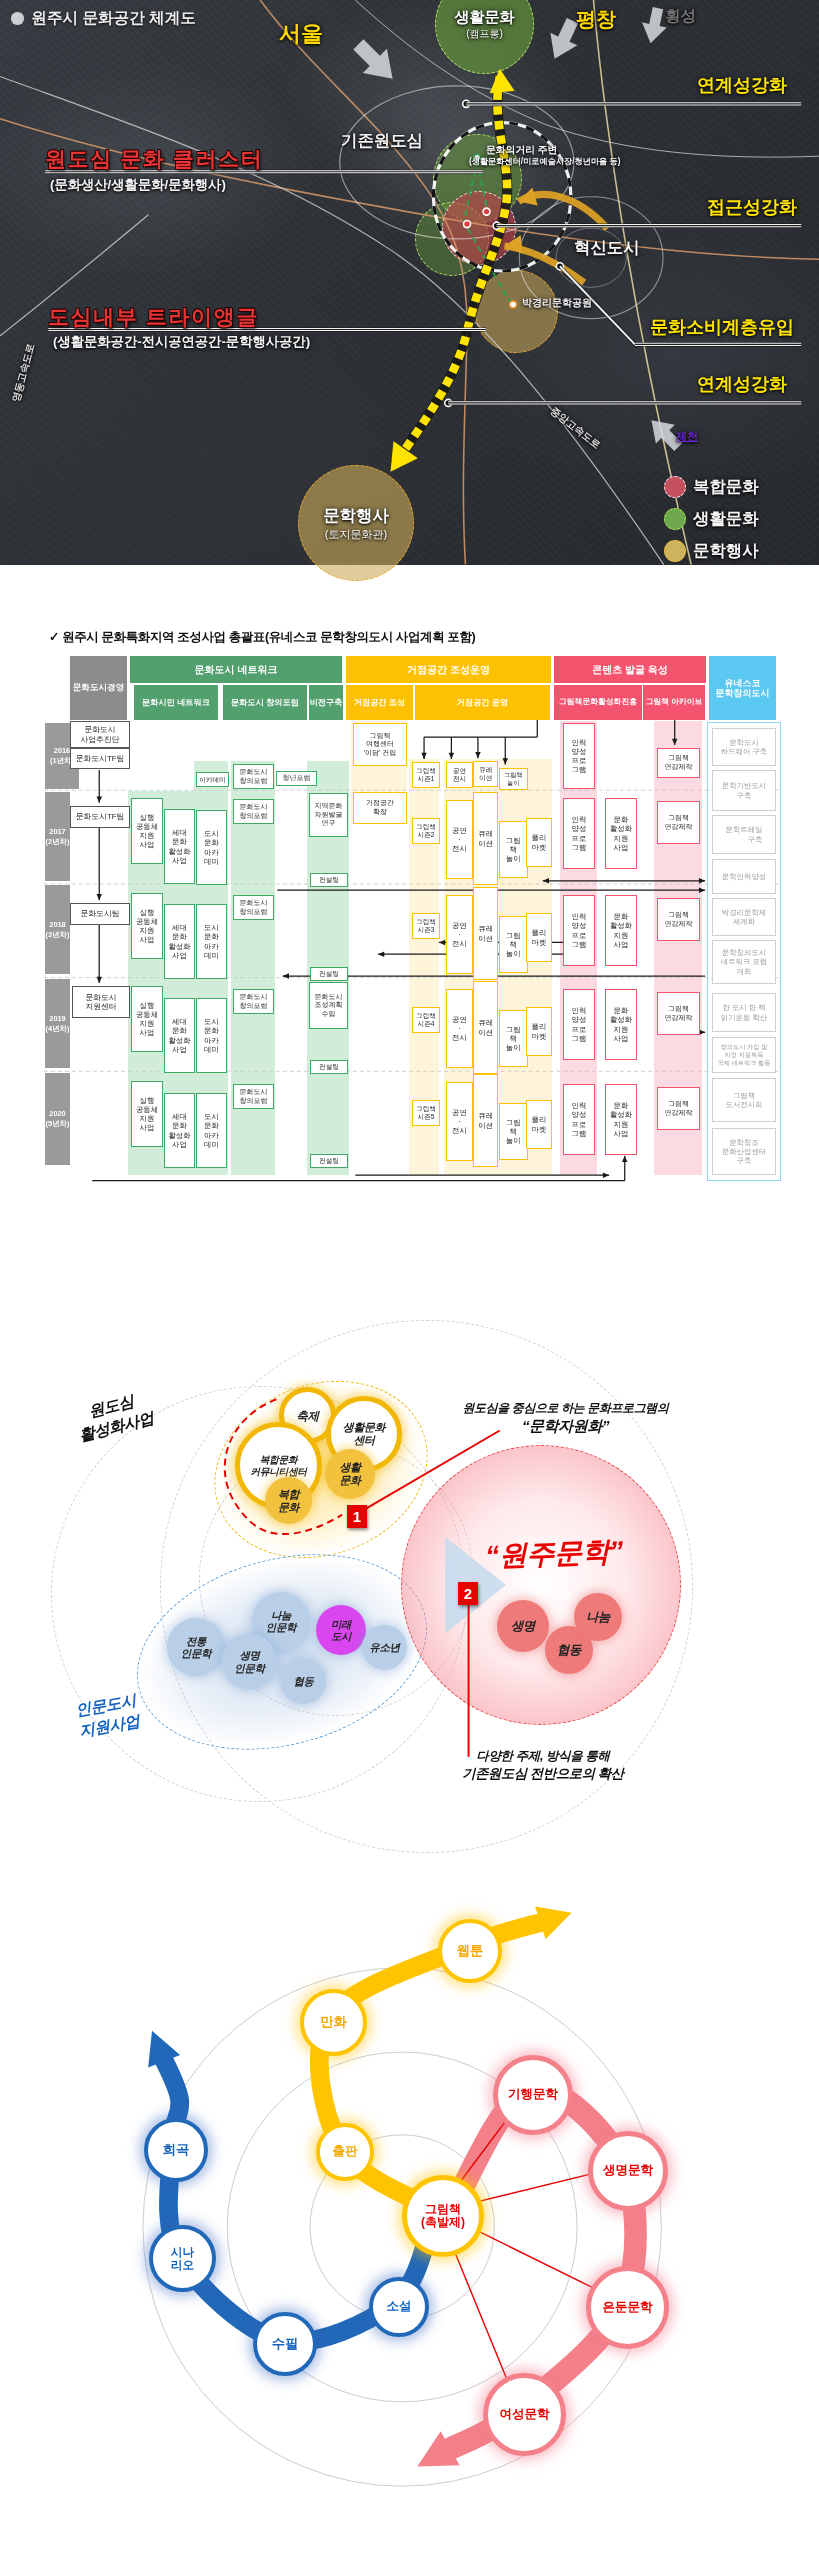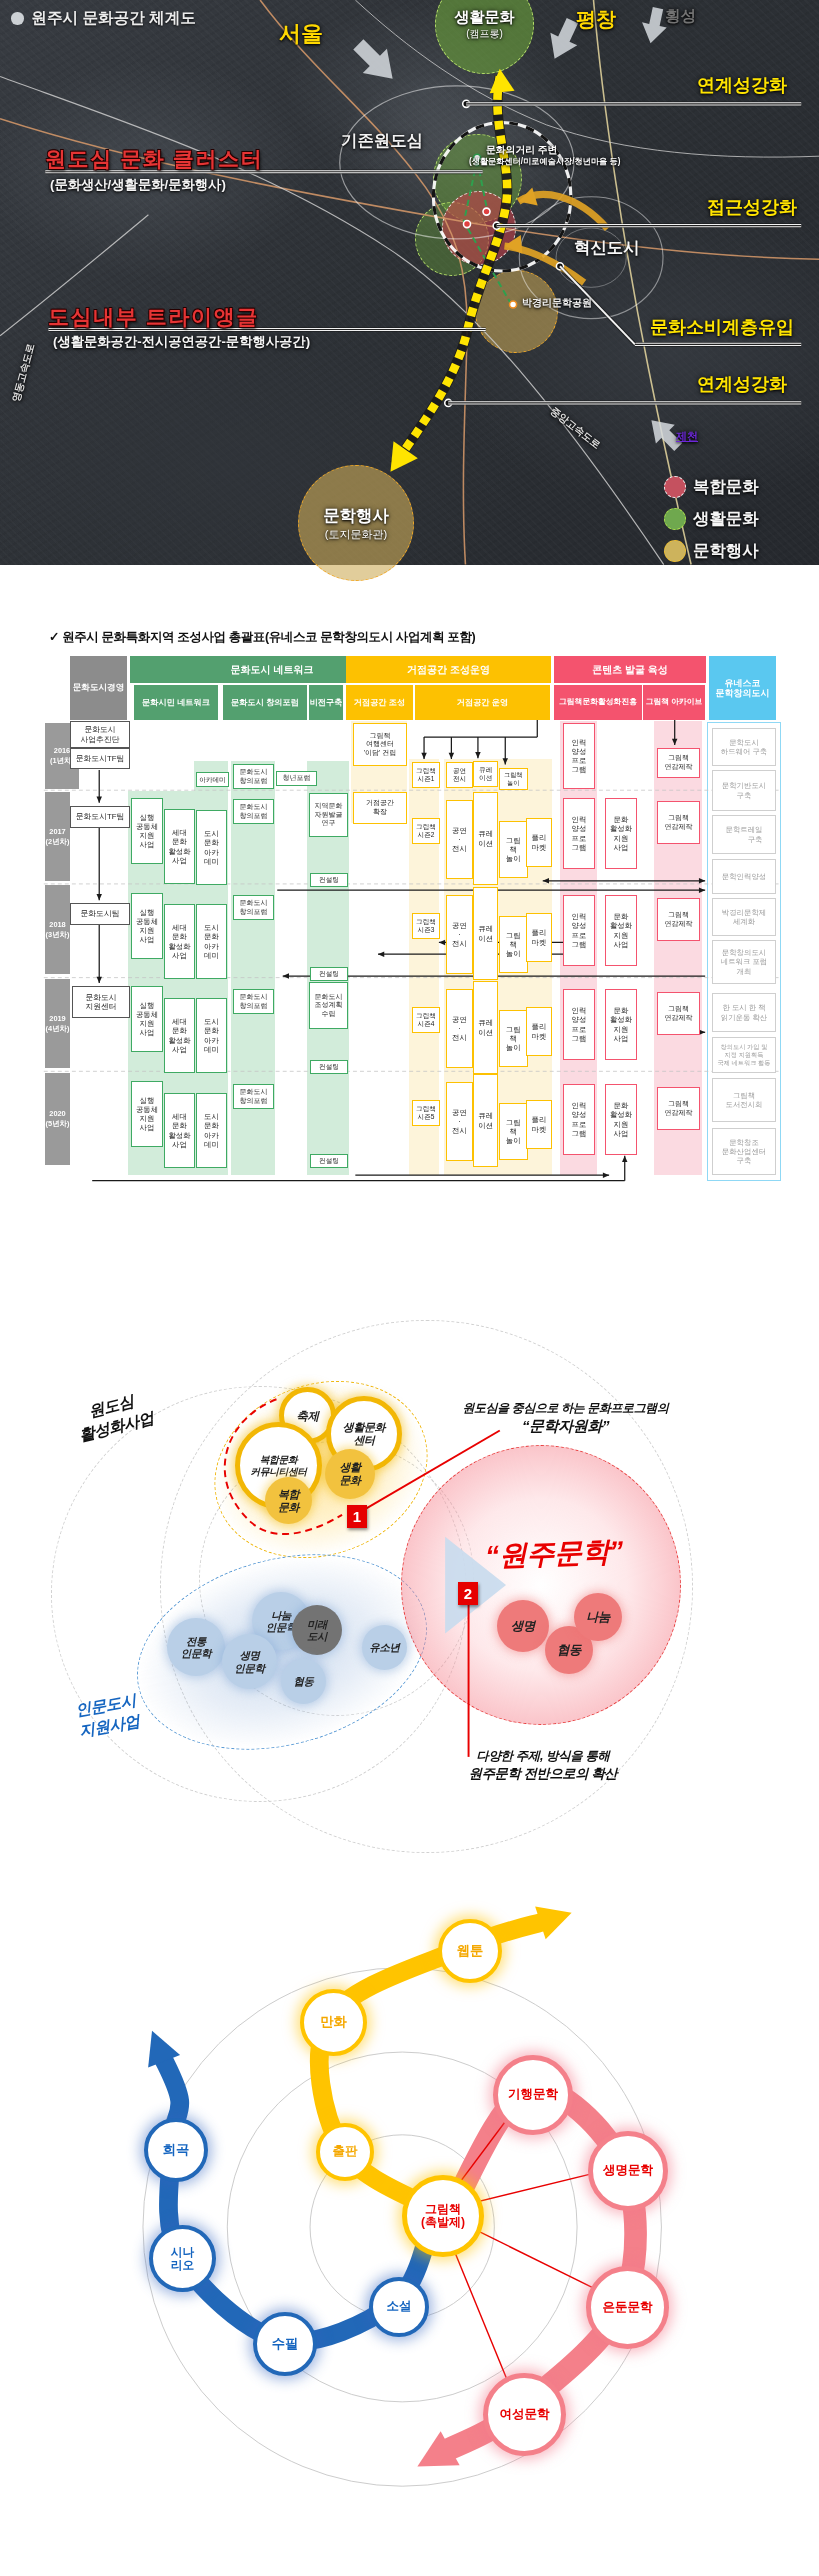--- a/index.html
+++ b/index.html
@@ -225,21 +225,21 @@
     <div class="abs z1" style="left: 307px; top: 761px; width: 42px; height: 414px; background: rgb(210, 236, 218);"></div>
     <div class="abs z1" style="left: 351px; top: 721px; width: 56px; height: 102px; background: rgb(253, 244, 218);"></div>
     <div class="abs z1" style="left: 409px; top: 759px; width: 30px; height: 416px; background: rgb(253, 244, 218);"></div>
     <div class="abs z1" style="left: 444px; top: 759px; width: 30px; height: 416px; background: rgb(253, 244, 218);"></div>
     <div class="abs z1" style="left: 471px; top: 759px; width: 28px; height: 416px; background: rgb(253, 244, 218);"></div>
     <div class="abs z1" style="left: 497px; top: 759px; width: 31px; height: 416px; background: rgb(253, 244, 218);"></div>
     <div class="abs z1" style="left: 523px; top: 759px; width: 29px; height: 416px; background: rgb(253, 244, 218);"></div>
     <div class="abs z1" style="left: 560px; top: 721px; width: 37px; height: 454px; background: rgb(251, 218, 225);"></div>
     <div class="abs z1" style="left: 654px; top: 721px; width: 48px; height: 454px; background: rgb(251, 218, 225);"></div>
     <div class="abs hcell z3" style="left: 70px; top: 656px; width: 57px; height: 64px; background: rgb(140, 140, 140); font-size: 8.6px;">문화도시경영</div>
-    <div class="abs hcell z3" style="left: 130px; top: 656px; width: 212px; height: 26.5px; background: rgb(83, 160, 111); font-size: 10px; padding-left: 36px;">문화도시 네트워크</div>
+    <div class="abs hcell z3" style="left: 130px; top: 656px; width: 212px; height: 26.5px; background: rgb(83, 160, 111); font-size: 10px;">문화도시 네트워크</div>
     <div class="abs hcell z3" style="left: 346px; top: 656px; width: 205px; height: 26.5px; background: rgb(253, 193, 1); font-size: 10px;">거점공간 조성운영</div>
     <div class="abs hcell z3" style="left: 554px; top: 656px; width: 152px; height: 26.5px; background: rgb(244, 83, 110); font-size: 10px;">콘텐츠 발굴 육성</div>
     <div class="abs hcell z3" style="left: 709px; top: 656px; width: 67px; height: 64px; background: rgb(90, 200, 240); font-size: 9px;">유네스코
 문학창의도시</div>
     <div class="abs hcell z3" style="left: 134px; top: 685px; width: 84px; height: 35px; background: rgb(83, 160, 111); font-size: 8.2px;">문화시민 네트워크</div>
     <div class="abs hcell z3" style="left: 223px; top: 685px; width: 84px; height: 35px; background: rgb(83, 160, 111); font-size: 8.2px;">문화도시 창의포럼</div>
     <div class="abs hcell z3" style="left: 309px; top: 685px; width: 34px; height: 35px; background: rgb(83, 160, 111); font-size: 8.2px;">비전구축</div>
     <div class="abs hcell z3" style="left: 346px; top: 685px; width: 67px; height: 35px; background: rgb(253, 193, 1); font-size: 8.2px;">거점공간 조성</div>
     <div class="abs hcell z3" style="left: 415px; top: 685px; width: 135px; height: 35px; background: rgb(253, 193, 1); font-size: 8.2px;">거점공간 운영</div>
     <div class="abs hcell z3" style="left: 554px; top: 685px; width: 88px; height: 35px; background: rgb(244, 83, 110); font-size: 7.8px;">그림책문화활성화진흥</div>
@@ -471,35 +471,35 @@
     <div class="abs bubble hand z3" style="left: 326px; top: 1396px; width: 66px; height: 66px; font-size: 11px; background: rgb(255, 255, 255); border: 5px solid rgb(242, 183, 5); box-shadow: rgba(242, 183, 5, 0.5) 0px 0px 10px 2.3px;">생활문화
 센터</div>
     <div class="abs bubble hand z3" style="left: 235px; top: 1422px; width: 77px; height: 77px; font-size: 9.8px; background: rgb(255, 255, 255); border: 5px solid rgb(242, 183, 5); box-shadow: rgba(242, 183, 5, 0.5) 0px 0px 10px 2.3px;">복합문화
 커뮤니티센터</div>
     <div class="abs bubble hand z3" style="left: 325px; top: 1449px; width: 50px; height: 50px; font-size: 11px; background: rgb(242, 194, 62); box-shadow: rgba(242, 183, 5, 0.45) 0px 0px 10px 2.3px;">생활
 문화</div>
     <div class="abs bubble hand z3" style="left: 265px; top: 1477px; width: 47px; height: 47px; font-size: 11px; background: rgb(242, 194, 62); box-shadow: rgba(242, 183, 5, 0.45) 0px 0px 10px 2.3px;">복합
 문화</div>
     <div class="abs bubble hand z3" style="left: 252px; top: 1592px; width: 58px; height: 58px; font-size: 10.5px; background: rgb(185, 207, 231); box-shadow: rgba(120, 160, 210, 0.4) 0px 0px 10px 2.3px;">나눔
 인문학</div>
-    <div class="abs bubble hand z3" style="left: 292px; top: 1605px; width: 50px; height: 50px; font-size: 10.5px; background: #737373; box-shadow: rgba(120, 160, 210, 0.4) 0px 0px 10px 2.3px;">미래
+    <div class="abs bubble hand z3" style="left: 316px; top: 1605px; width: 50px; height: 50px; font-size: 10.5px; background: #d946ef; box-shadow: rgba(120, 160, 210, 0.4) 0px 0px 10px 2.3px;">미래
 도시</div>
     <div class="abs bubble hand z3" style="left: 362px; top: 1625px; width: 45px; height: 45px; font-size: 10.5px; background: rgb(185, 207, 231); box-shadow: rgba(120, 160, 210, 0.4) 0px 0px 10px 2.3px;">유소년</div>
     <div class="abs bubble hand z3" style="left: 167px; top: 1618px; width: 58px; height: 58px; font-size: 10.5px; background: rgb(185, 207, 231); box-shadow: rgba(120, 160, 210, 0.4) 0px 0px 10px 2.3px;">전통
 인문학</div>
     <div class="abs bubble hand z3" style="left: 222px; top: 1634px; width: 55px; height: 55px; font-size: 10.5px; background: rgb(185, 207, 231); box-shadow: rgba(120, 160, 210, 0.4) 0px 0px 10px 2.3px;">생명
 인문학</div>
     <div class="abs bubble hand z3" style="left: 281px; top: 1659px; width: 45px; height: 45px; font-size: 10.5px; background: rgb(185, 207, 231); box-shadow: rgba(120, 160, 210, 0.4) 0px 0px 10px 2.3px;">협동</div>
     <div class="abs bubble hand z3" style="left: 497px; top: 1600px; width: 52px; height: 52px; font-size: 12.5px; background: rgb(238, 122, 122); box-shadow: rgba(238, 110, 110, 0.45) 0px 0px 10px 2.3px;">생명</div>
     <div class="abs bubble hand z3" style="left: 545px; top: 1626px; width: 48px; height: 48px; font-size: 12.5px; background: rgb(238, 122, 122); box-shadow: rgba(238, 110, 110, 0.45) 0px 0px 10px 2.3px;">협동</div>
     <div class="abs bubble hand z3" style="left: 574px; top: 1593px; width: 48px; height: 48px; font-size: 12.5px; background: rgb(238, 122, 122); box-shadow: rgba(238, 110, 110, 0.45) 0px 0px 10px 2.3px;">나눔</div>
     <div class="abs badge z4" style="left: 347px; top: 1505px; width: 20px; height: 23.4px; font-size: 15px;">1</div>
     <div class="abs badge z4" style="left: 458px; top: 1582px; width: 20px; height: 23.4px; font-size: 15px;">2</div>
     <div class="abs ann hand z3" style="left: 433px; top: 1400px; width: 265px;"><div style="font-size: 12px;">원도심을 중심으로 하는 문화프로그램의</div><div style="font-size: 15px; font-weight: bold;">“문학자원화”</div></div>
-    <div class="abs ann hand z3" style="left: 426px; top: 1748px; width: 234px;"><div style="font-size: 12.5px;">다양한 주제, 방식을 통해</div><div style="font-size: 13.3px; font-weight: bold;">원주문학 전반으로의 확산</div></div>
+    <div class="abs ann hand z3" style="left: 426px; top: 1748px; width: 234px;"><div style="font-size: 12.5px;">다양한 주제, 방식을 통해</div><div style="font-size: 13.3px; font-weight: bold;">기존원도심 전반으로의 확산</div></div>
     <div class="abs ann hand z3" style="left: 72px; top: 1406px; font-size: 15.6px; color: rgb(17, 17, 17); transform: rotate(-14deg); transform-origin: left top; font-weight: bold;"><div>원도심</div><div>활성화사업</div></div>
     <div class="abs ann hand z3" style="left: 74px; top: 1701px; font-size: 15.6px; color: rgb(21, 101, 192); transform: rotate(-10deg); transform-origin: left top; font-weight: bold;"><div>인문도시</div><div>지원사업</div></div>
     <div class="abs hand z3" style="left: 437px; top: 1535px; width: 234px; text-align: center; font-size: 28px; font-weight: bold; color: rgb(232, 0, 0); transform: rotate(-2deg);">“원주문학”</div>
     <div class="abs node z3" style="left: 438px; top: 1919px; width: 56px; height: 56px; border: 4.7px solid rgb(255, 196, 0); color: rgb(245, 168, 0); font-size: 13.3px; box-shadow: rgba(255, 196, 0, 0.5) 0px 0px 12.5px 3.9px;">웹툰</div>
     <div class="abs node z3" style="left: 300px; top: 1989px; width: 59px; height: 59px; border: 4.7px solid rgb(255, 196, 0); color: rgb(245, 168, 0); font-size: 13.3px; box-shadow: rgba(255, 196, 0, 0.5) 0px 0px 12.5px 3.9px;">만화</div>
     <div class="abs node z3" style="left: 316px; top: 2123px; width: 50px; height: 50px; border: 4.7px solid rgb(255, 196, 0); color: rgb(245, 168, 0); font-size: 12.5px; box-shadow: rgba(255, 196, 0, 0.5) 0px 0px 12.5px 3.9px;">출판</div>
     <div class="abs node z3" style="left: 402px; top: 2175px; width: 72px; height: 72px; border: 5.5px solid rgb(255, 196, 0); color: rgb(232, 0, 0); font-size: 12px; box-shadow: rgba(255, 196, 0, 0.5) 0px 0px 12.5px 3.9px;">그림책
 (촉발제)</div>
     <div class="abs node z3" style="left: 493px; top: 2055px; width: 70px; height: 70px; border: 5.5px solid rgb(244, 128, 138); color: rgb(232, 0, 0); font-size: 12.5px; box-shadow: rgba(244, 120, 138, 0.5) 0px 0px 12.5px 3.9px;">기행문학</div>
     <div class="abs node z3" style="left: 588px; top: 2131px; width: 70px; height: 70px; border: 5.5px solid rgb(244, 128, 138); color: rgb(232, 0, 0); font-size: 12.5px; box-shadow: rgba(244, 120, 138, 0.5) 0px 0px 12.5px 3.9px;">생명문학</div>

